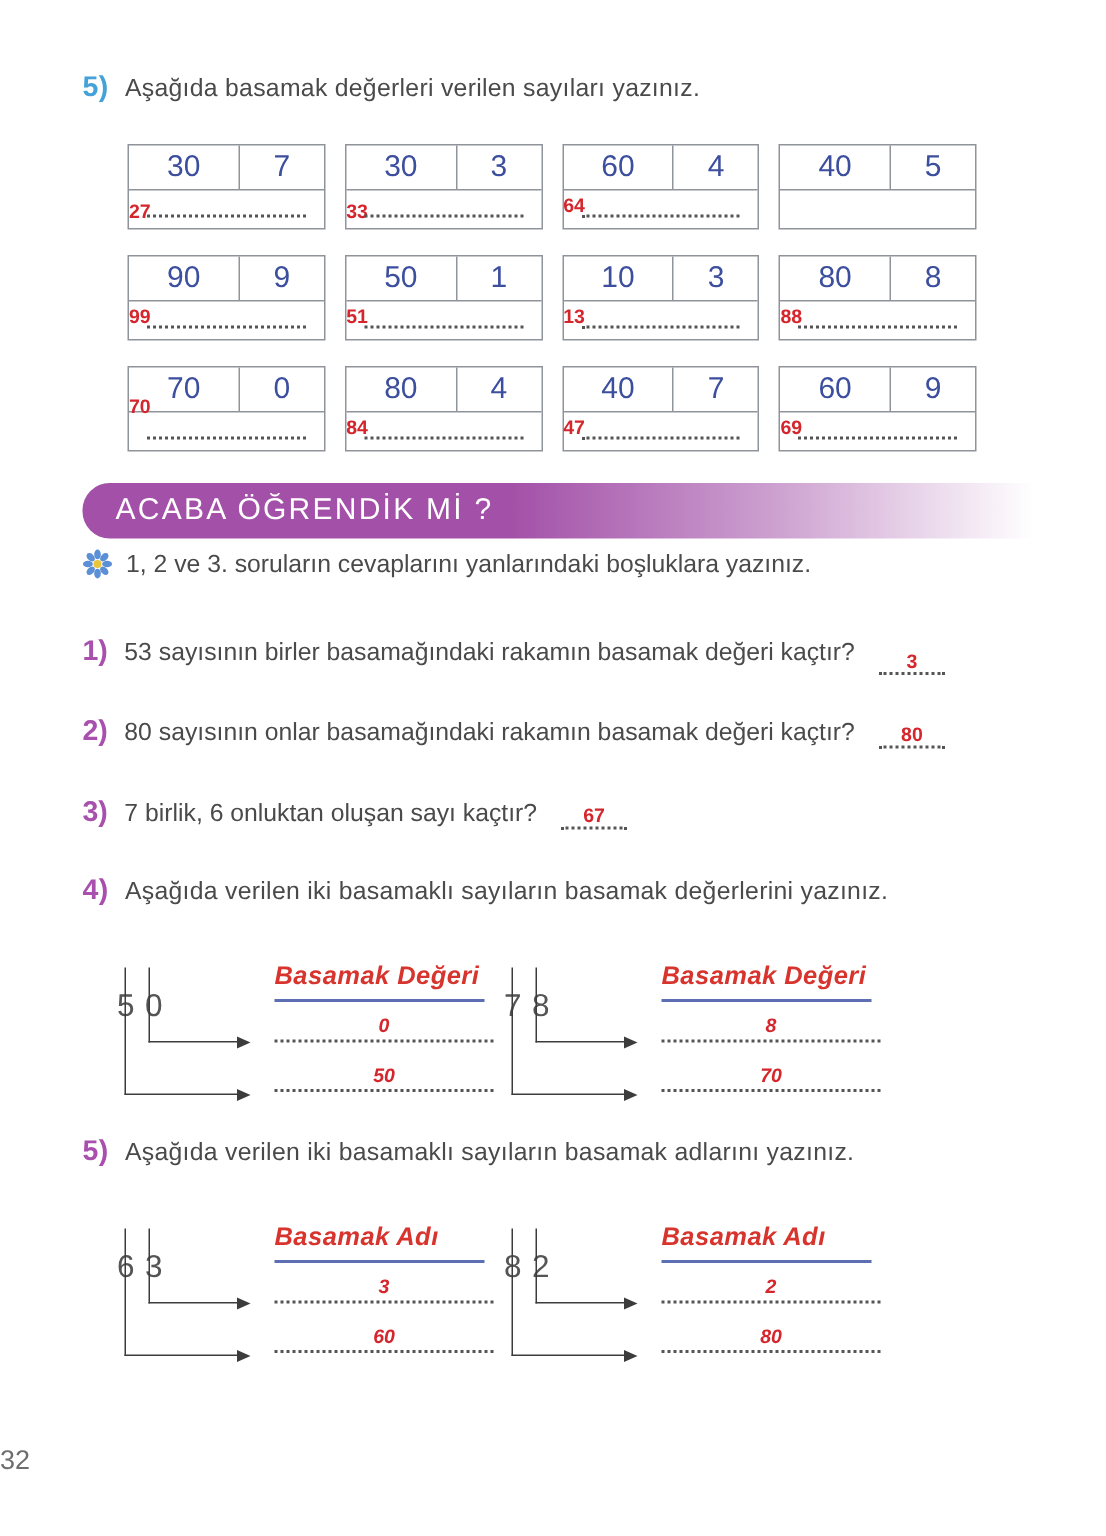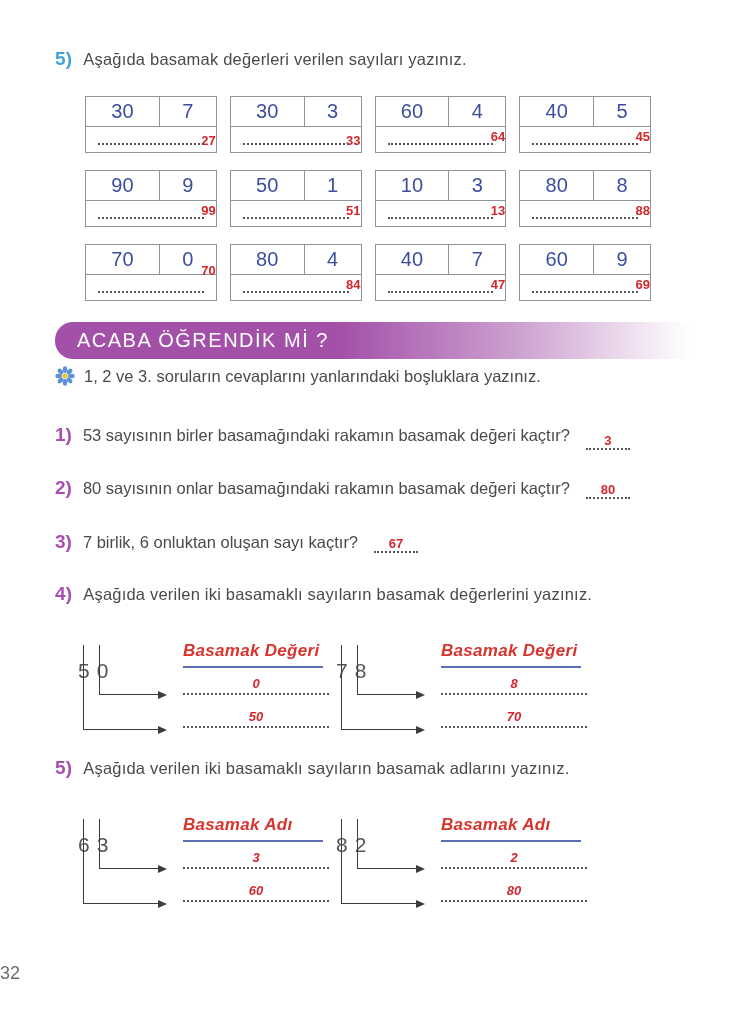--- a/index.html
+++ b/index.html
@@ -29,21 +29,21 @@
     column-gap:13px;
     row-gap:17px;
   }
   .pv-box { border:1.5px solid #8f949b; height:57px; background:#fff; }
   .pv-top { display:flex; height:30px; border-bottom:1.5px solid #8f949b; }
   .pv-cell { display:flex; align-items:center; justify-content:center; font-size:20px; color:#3c4e9e; }
   .pv-cell.tens { width:57%; border-right:1.5px solid #8f949b; }
   .pv-cell.ones { flex:1; }
   .pv-bottom { position:relative; height:24px; }
   .pv-dotline { position:absolute; left:12px; right:12px; bottom:6px; border-bottom:2px dotted #555; }
-  .pv-ans { position:absolute; left:0; right:0; bottom:7px; text-align:right;
+  .pv-ans { position:absolute; left:0; right:0; bottom:7px; text-align:left;
             font-size:13px; font-weight:bold; color:#d4262c; }
   .pv-box:nth-child(1) .pv-ans, .pv-box:nth-child(2) .pv-ans { bottom:3px; }
   .pv-box:nth-child(9) .pv-ans { bottom:21px; }
 
   
   .banner {
     position:absolute; top:322px; left:55px; right:0; height:37px;
     border-radius:18px 0 0 18px;
     background:linear-gradient(90deg,#a351a8 0%,#a351a8 42%,rgba(164,84,170,.55) 68%,rgba(164,84,170,0) 93%);
     display:flex; align-items:center; padding-left:22px;
@@ -128,24 +128,20 @@
         <div class="pv-bottom">
             <span class="pv-ans">64</span>
             <div class="pv-dotline"></div>
           </div>
       </div>
       <div class="pv-box">
         <div class="pv-top">
             <div class="pv-cell tens">40</div>
             <div class="pv-cell ones">5</div>
           </div>
-        <div class="pv-bottom">
-            <span class="pv-ans">45</span>
-            <div class="pv-dotline"></div>
-          </div>
       </div>
       <div class="pv-box">
         <div class="pv-top">
             <div class="pv-cell tens">90</div>
             <div class="pv-cell ones">9</div>
           </div>
         <div class="pv-bottom">
             <span class="pv-ans">99</span>
             <div class="pv-dotline"></div>
           </div>

